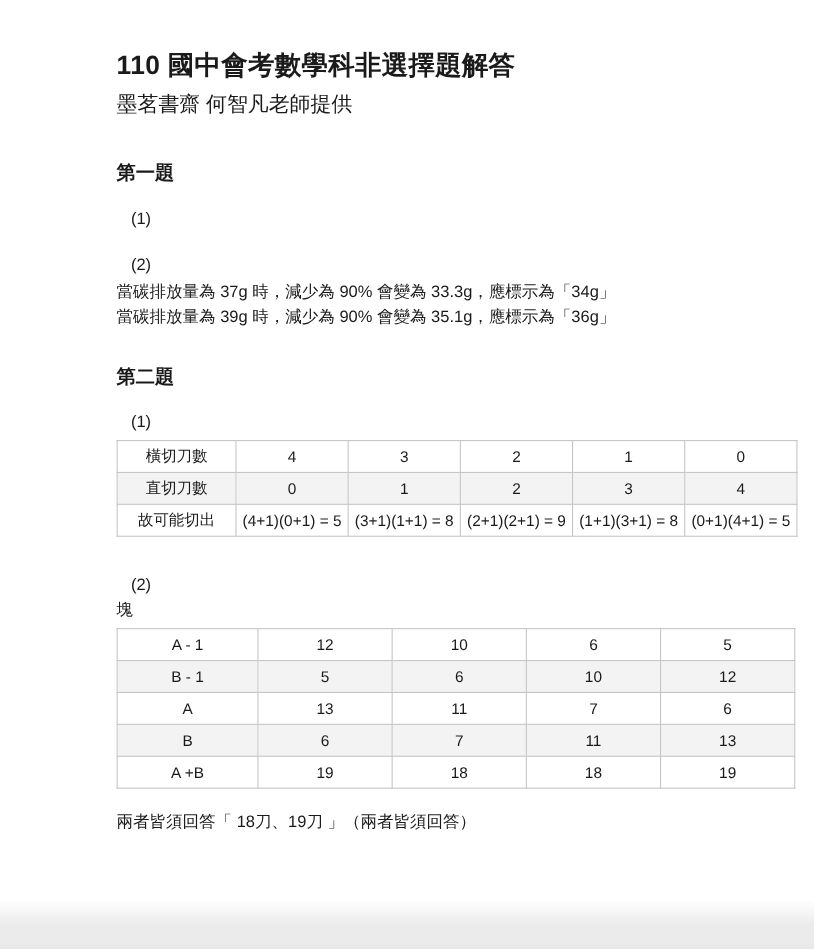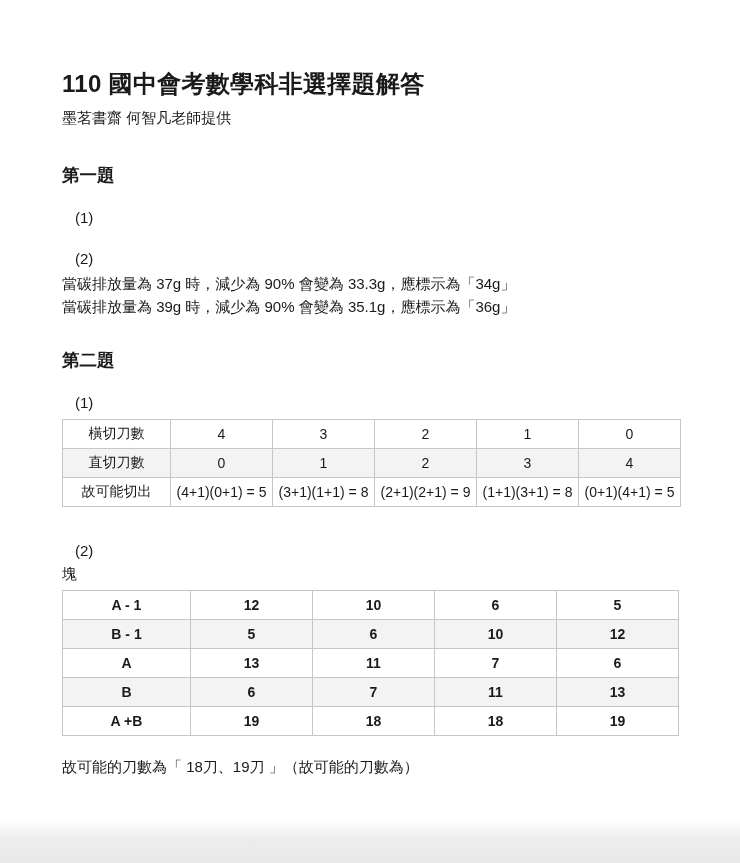--- a/index.html
+++ b/index.html
@@ -6,30 +6,30 @@
   html, body { width: 740px; }
   body {
     width: 740px;
     height: 863px;
     font-family: "Liberation Sans", "DejaVu Sans", sans-serif;
     color: #1a1a1a;
     background: linear-gradient(to bottom,
       #ffffff 0px, #ffffff 818px, #ececec 840px, #e9e9e9 863px);
     overflow: hidden;
   }
-  .page { padding: 68px 58px 0 62px; }
+  .page { padding: 44px 58px 0 62px; margin-left: 44px; }
 
   .title {
     font-size: 24px;
     font-weight: 700;
     letter-spacing: 0.3px;
     line-height: 1.35;
   }
   .subtitle {
-    font-size: 15px;
+    font-size: 19px;
     margin-top: 7px;
     line-height: 1.4;
   }
   .section-heading {
     font-size: 17.5px;
     font-weight: 700;
     line-height: 1.35;
   }
   .s1-heading { margin-top: 36px; }
   .s2-heading { margin-top: 31px; }
@@ -61,21 +61,21 @@
     border: 1px solid #c6c6c6;
     text-align: center;
     vertical-align: middle;
     height: 29px;
     padding: 0 4px;
     overflow: hidden;
     white-space: nowrap;
   }
   tr:nth-child(even) td { background: #f3f3f3; }
   .t1 { width: 618px; border-radius: 29px; }
-  .t2 { width: 616px; font-weight: bold; }
+  .t2 { width: 616px; }
 </style>
 </head>
 <body>
 
 <div class="page">
 
   <h1 class="title">110 國中會考數學科非選擇題解答</h1>
   <p class="subtitle">墨茗書齋 何智凡老師提供</p>
 
   <h2 class="section-heading s1-heading">第一題</h2>
@@ -171,15 +171,15 @@
       <tr>
         <td>A +B</td>
         <td>19</td>
         <td>18</td>
         <td>18</td>
         <td>19</td>
       </tr>
     </tbody>
   </table>
 
-  <p class="body-text conclusion2">故可能的刀數為「 18刀、19刀 」（故可能的刀數為）</p>
+  <p class="body-text conclusion2">兩者皆須回答「 18刀、19刀 」（兩者皆須回答）</p>
 
 </div>
 
 </body></html>

